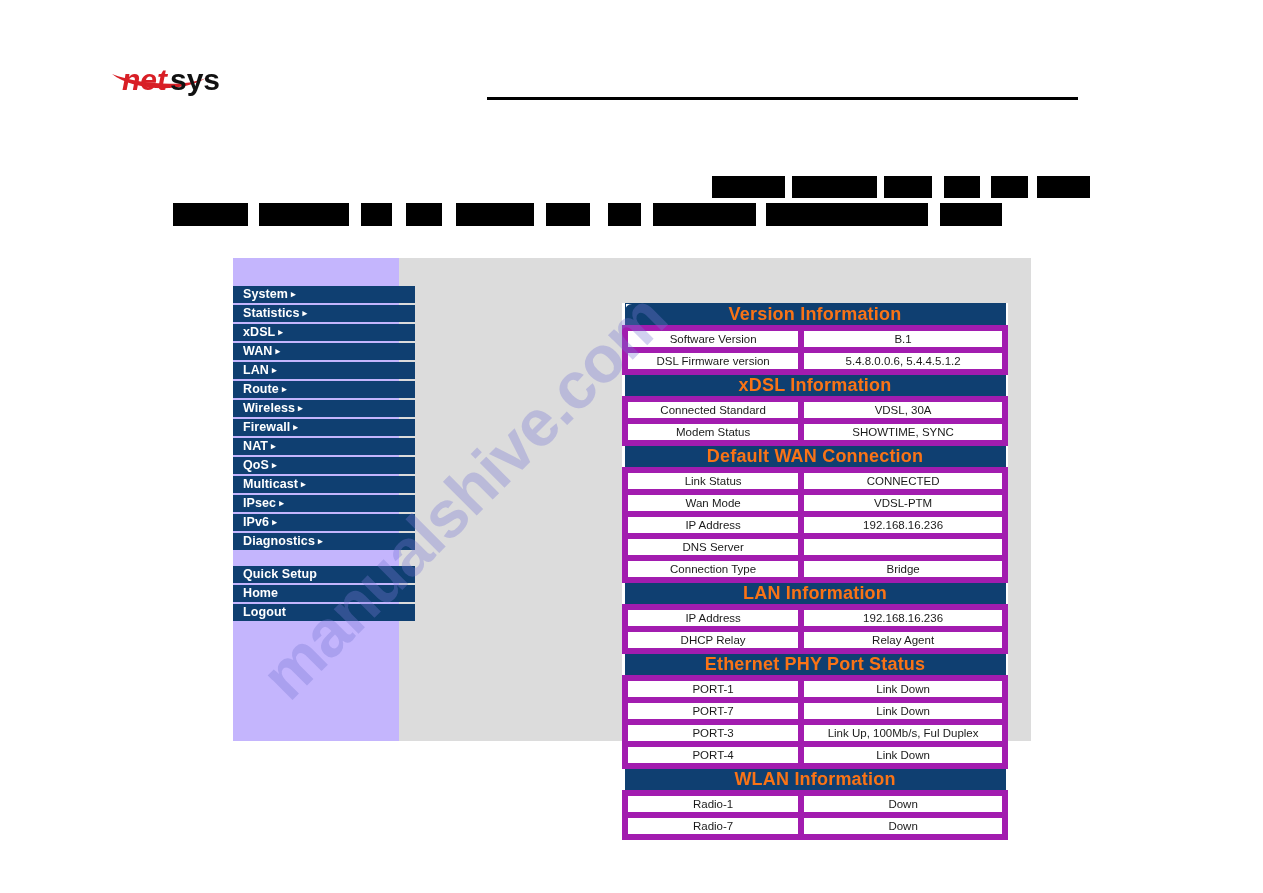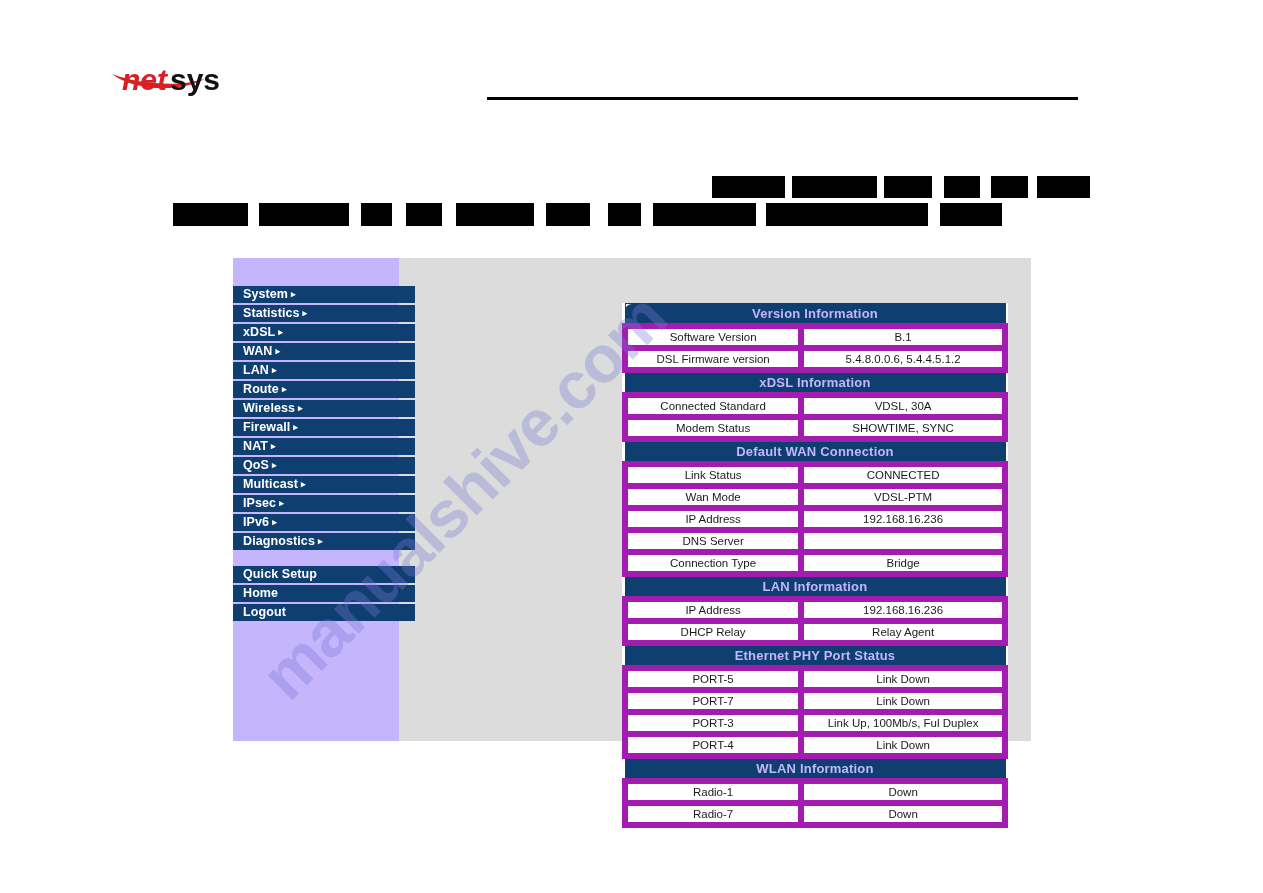--- a/index.html
+++ b/index.html
@@ -116,23 +116,23 @@
     height: 16px;
     padding: 0 4px;
     text-align: center;
     background: #ffffff;
     white-space: nowrap;
   }
   #status-table td.label { width: 180px; }
   #status-table td.value { width: 204px; }
   #status-table tr.section-header td {
     background: #0f3f71;
-    color: #c4b5fd;
+    color: #f97316;
     font-weight: bold;
-    font-size: 13px;
+    font-size: 18px;
     height: 19px;
     border: 1px solid #0f3f71;
     letter-spacing: 0.2px;
   }
   #status-table tr.section-header.first td {
     border-top-left-radius: 7px;
   }
 
   
   #watermark {
@@ -272,21 +272,21 @@
             <td class="value">192.168.16.236</td>
           </tr>
           <tr>
             <td class="label">DHCP Relay</td>
             <td class="value">Relay Agent</td>
           </tr>
           <tr class="section-header">
             <td colspan="2">Ethernet PHY Port Status</td>
           </tr>
           <tr>
-            <td class="label">PORT-5</td>
+            <td class="label">PORT-1</td>
             <td class="value">Link Down</td>
           </tr>
           <tr>
             <td class="label">PORT-7</td>
             <td class="value">Link Down</td>
           </tr>
           <tr>
             <td class="label">PORT-3</td>
             <td class="value">Link Up, 100Mb/s, Ful Duplex</td>
           </tr>

